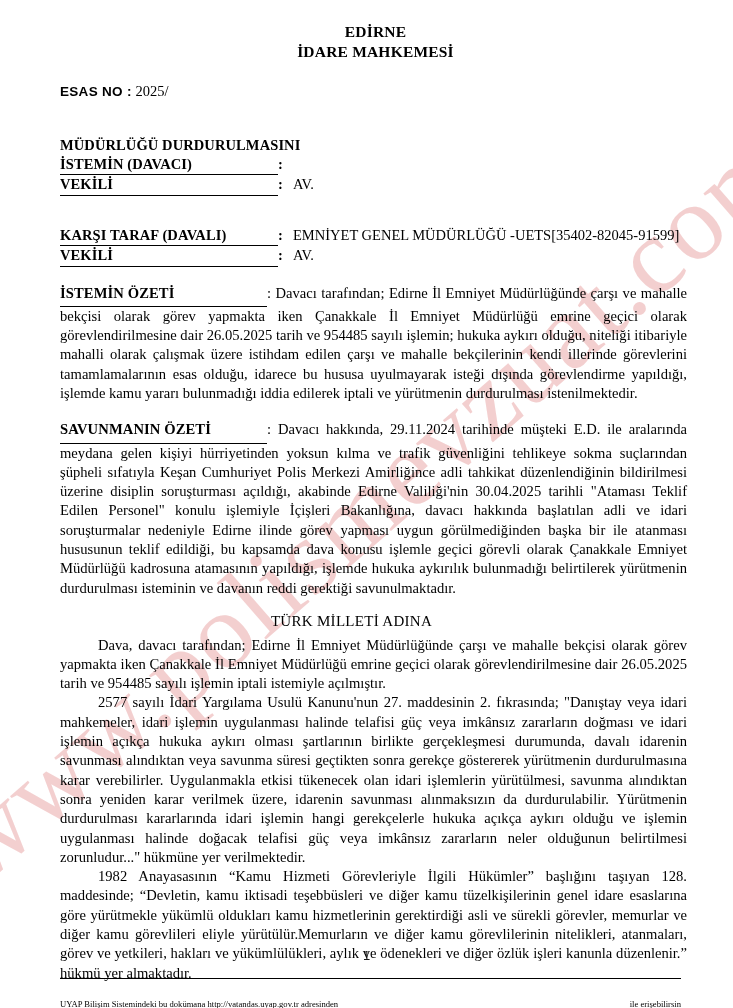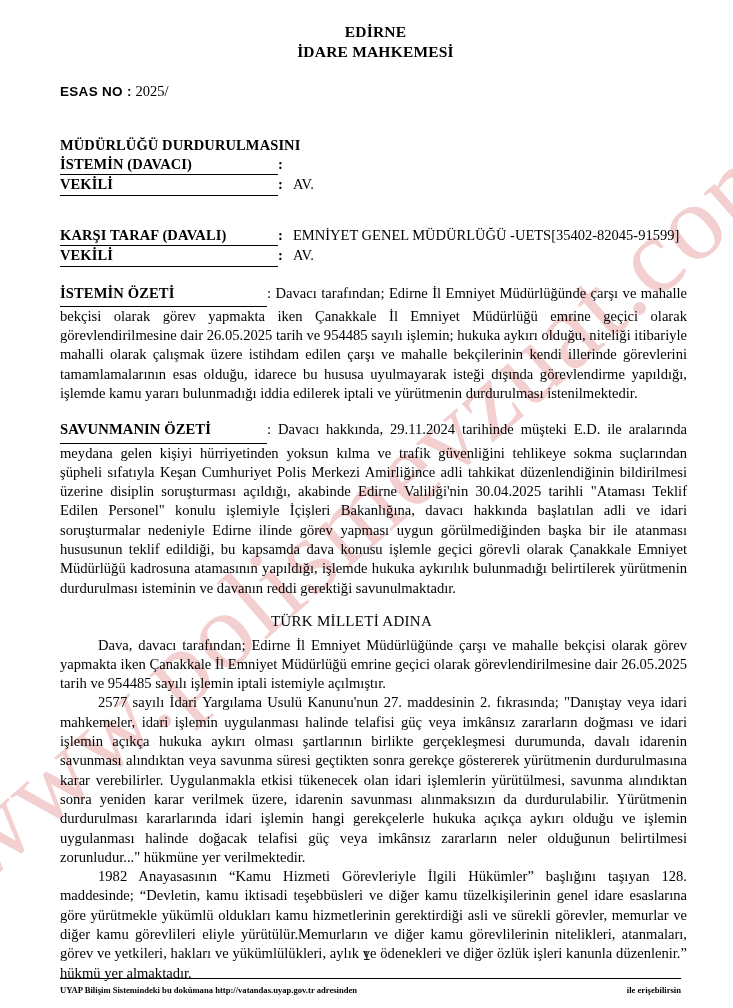--- a/index.html
+++ b/index.html
@@ -175,28 +175,27 @@
     font-size: 13px;
     color: #1a1a1a;
   }
 
   .footer {
     position: absolute;
     left: 60px;
     right: 52px;
     top: 978px;
     border-top: 1.3px solid #000;
-    padding-top: 6px;
+    padding-top: 20px;
     display: flex;
     justify-content: space-between;
     align-items: flex-end;
     font-family: "Liberation Serif", "DejaVu Serif", serif;
     font-size: 8.6px;
     color: #000;
-    font-weight: bold;
   }
   .footer-right { font-size: 8.6px; }
 </style>
 </head>
 <body>
 
 <div class="page">
 
   <div class="watermark-layer">
     <div class="watermark-text">www.polismevzuat.com</div>

